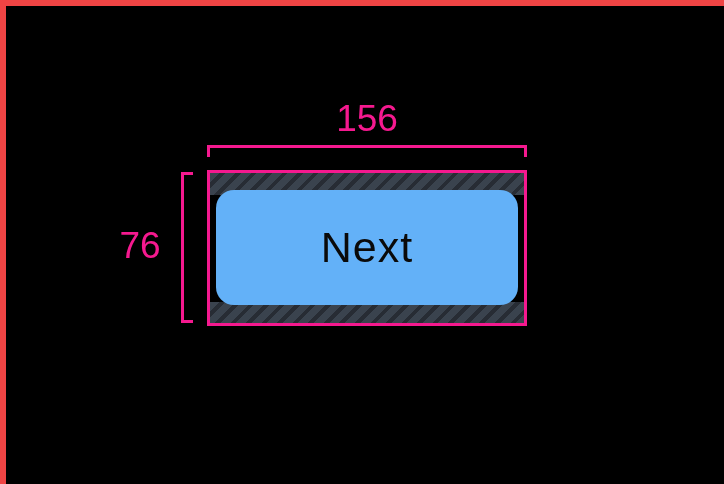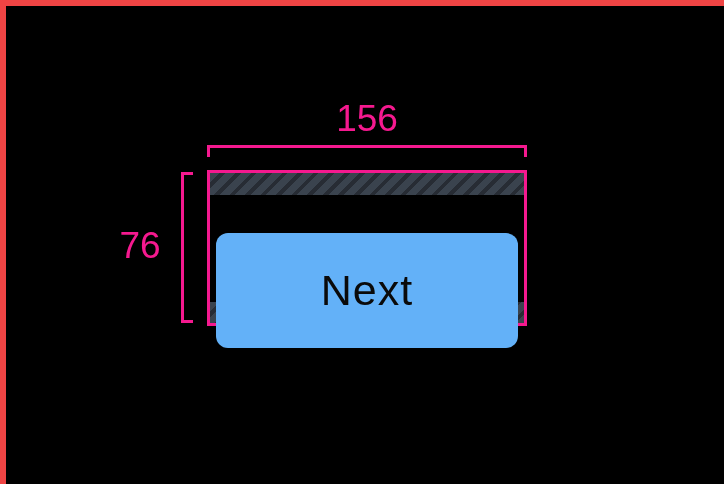--- a/index.html
+++ b/index.html
@@ -64,27 +64,26 @@
   #padding-top-hatch { top: 0; height: 22px; }
   #padding-bottom-hatch { bottom: 0; height: 21px; }
 
   
   #next-button {
     position: absolute;
     left: 6px; right: 6px;
     top: 17px; height: 115px;
     background: #63b1f8;
     border: none;
-    border-radius: 12px;
+    border-radius: 18px;
     display: flex;
     align-items: center;
     justify-content: center;
     cursor: pointer;
     padding: 0;
-    margin-top: 43px;
   }
   #next-button span {
     color: #0a0a0a;
     font-size: 43px;
     font-weight: 500;
     letter-spacing: 1px;
     line-height: 1;
     font-family: "Liberation Sans", sans-serif;
   }
 </style>

